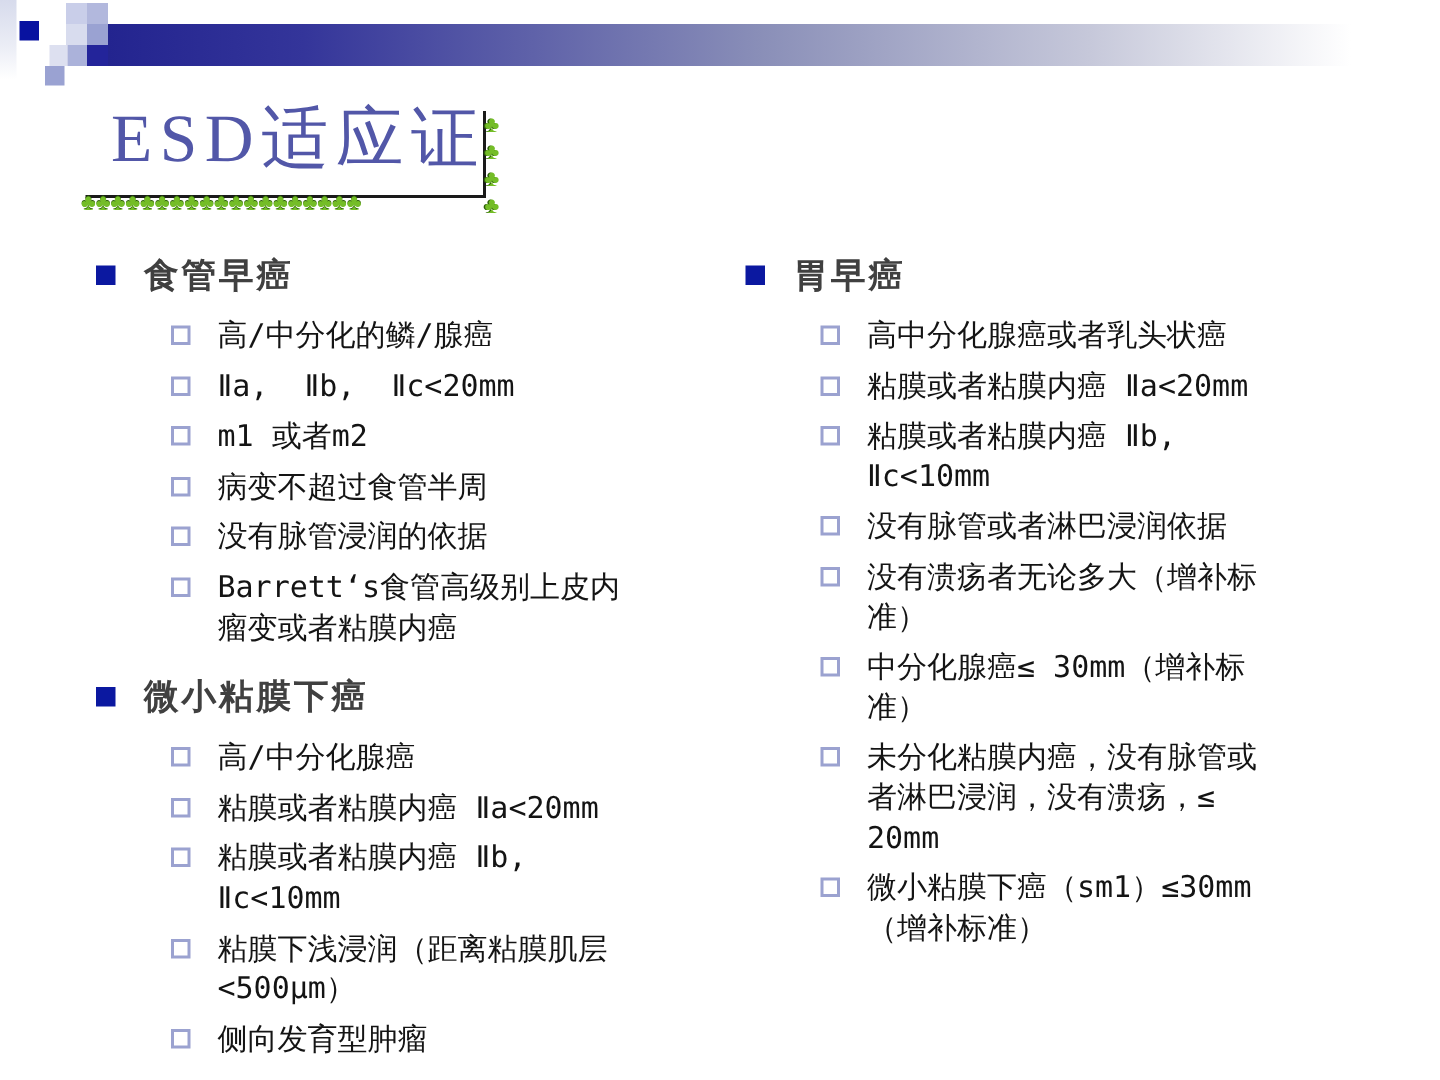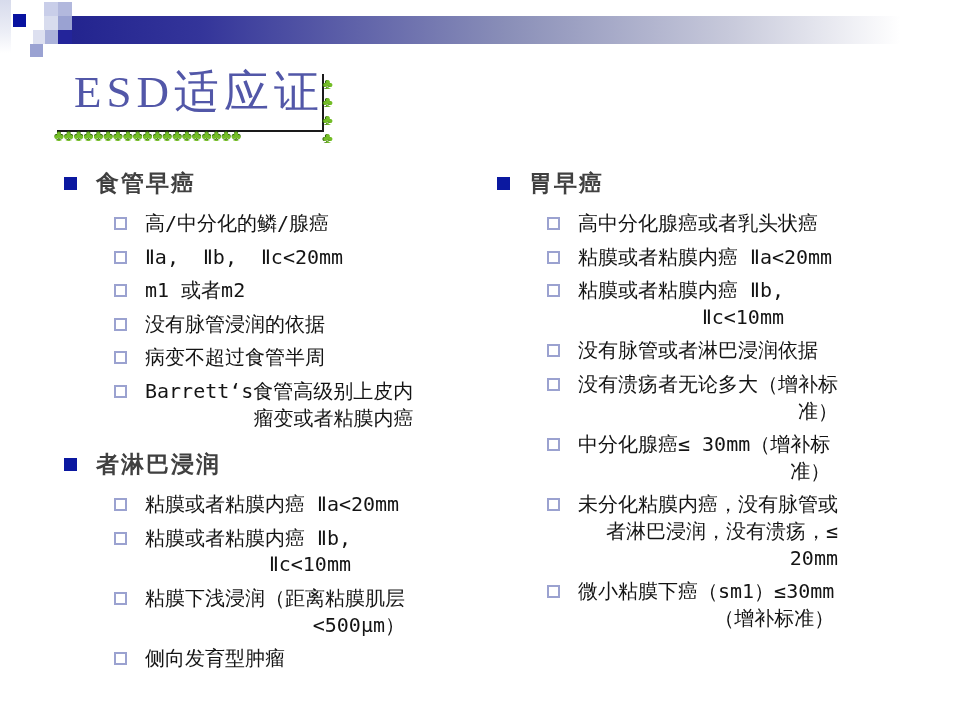--- a/index.html
+++ b/index.html
@@ -38,21 +38,21 @@
 
   
   .content { position:absolute; left:64px; top:168px; display:flex; }
   .col-left  { width:433px; }
   .col-right { width:455px; }
   section { margin:0; }
   section + section { margin-top:18px; }
   .h-row  { display:flex; align-items:center; gap:19px; margin:0 0 11px 0; }
   .b1     { width:13px; height:13px; background:#0b18a0; flex:none; }
   h2      { margin:0; font-size:23px; font-weight:bold; color:#404040; letter-spacing:2px; }
-  ul      { list-style:none; margin:0 0 0 50px; padding:0;text-align:right; }
+  ul      { list-style:none; margin:0 0 0 50px; padding:0; }
   li      { display:flex; gap:18px; margin:0 0 7px 0; }
   .b2     { width:9px; height:9px; border:2px solid #9ba2d0; background:#fff; margin-top:7px; flex:none; }
   .t      { font-size:20px; line-height:1.33; color:#141414; white-space:pre-wrap;
             font-family:"DejaVu Sans Mono","Liberation Mono",monospace; }
 </style>
 </head>
 <body>
 
 <div class="slide">
 
@@ -91,40 +91,44 @@
           <li>
               <span class="b2"></span>
               <span class="t">Ⅱa,  Ⅱb,  Ⅱc&lt;20mm</span>
             </li>
           <li>
               <span class="b2"></span>
               <span class="t">m1 或者m2</span>
             </li>
           <li>
               <span class="b2"></span>
+              <span class="t">病变不超过食管半周</span>
+            </li>
+          <li>
+              <span class="b2"></span>
               <span class="t">没有脉管浸润的依据</span>
-            </li>
-          <li>
-              <span class="b2"></span>
-              <span class="t">病变不超过食管半周</span>
             </li>
           <li>
               <span class="b2"></span>
               <span class="t">Barrett‘s食管高级别上皮内
 瘤变或者粘膜内癌</span>
             </li>
         </ul>
       </section>
 
       <section>
         <div class="h-row">
           <span class="b1"></span>
-          <h2>者淋巴浸润</h2>
+          <h2>微小粘膜下癌</h2>
         </div>
         <ul>
+          <li>
+              <span class="b2"></span>
+              <span class="t">高/中分化腺癌</span>
+            </li>
           <li>
               <span class="b2"></span>
               <span class="t">粘膜或者粘膜内癌 Ⅱa&lt;20mm</span>
             </li>
           <li>
               <span class="b2"></span>
               <span class="t">粘膜或者粘膜内癌 Ⅱb,
 Ⅱc&lt;10mm</span>
             </li>
           <li>

